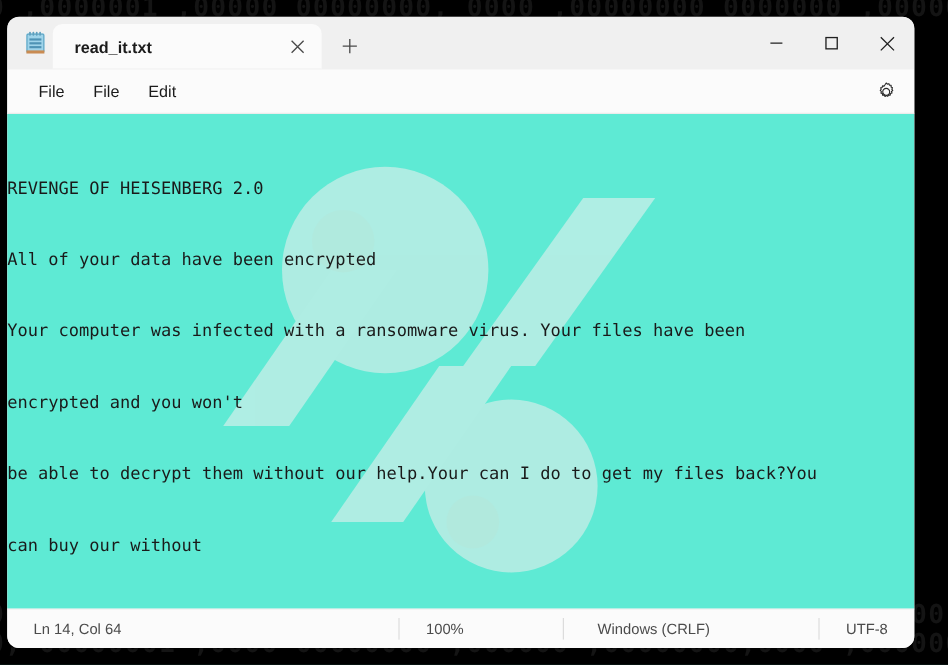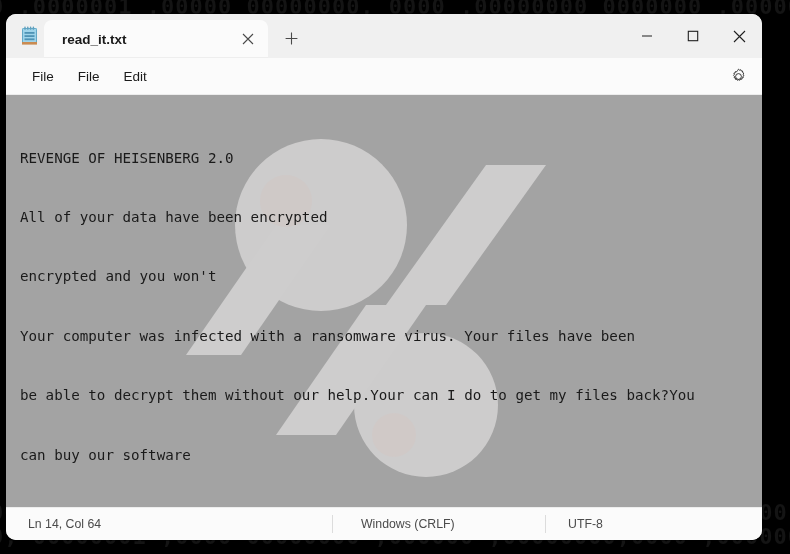--- a/index.html
+++ b/index.html
@@ -120,24 +120,24 @@
   .settings-btn{
     position:absolute;right:10px;top:4px;
     width:28px;height:28px;
     display:flex;align-items:center;justify-content:center;
     border-radius:4px;cursor:pointer;color:#2b2b2b;
   }
 
   
   .editor{
     flex:1 1 auto;
-    background:#a3a3a3;
+    background:#5eead4;
     position:relative;
     overflow:hidden;
-    padding:14px 0 0 14px;
+    padding:14px 0 0 0;
   }
   .watermark{
     position:absolute;
     left:120px; top:10px;
     width:520px; height:420px;
     pointer-events:none;
     opacity:.55;
   }
   .doc{
     position:relative;
@@ -261,39 +261,40 @@
       </g>
       <g fill="#f5e9e6">
         <circle cx="160" cy="96" r="26"></circle>
         <circle cx="268" cy="330" r="22"></circle>
       </g>
     </svg>
 
     <div class="doc">
       <div class="line">REVENGE OF HEISENBERG 2.0</div>
       <div class="line">All of your data have been encrypted</div>
+      <div class="line">Your computer was infected with a ransomware virus. Your files have been</div>
       <div class="line">encrypted and you won't</div>
-      <div class="line">Your computer was infected with a ransomware virus. Your files have been</div>
       <div class="line">be able to decrypt them without our help.Your can I do to get my files back?You</div>
-      <div class="line">can buy our software</div>
+      <div class="line">can buy our without</div>
       <div class="line">decryption software, this software will allow you to recover all of your data</div>
       
       
       
       
       
       
       
       
       
       
       
       
     </div>
   </div>
 
   <div class="statusbar">
     <div class="st first">Ln 14, Col 64</div>
+    <div class="st sep zoom">100%</div>
     <div class="st sep eol">Windows (CRLF)</div>
     <div class="st sep enc">UTF-8</div>
   </div>
 
 </div>
 
 </body></html>

